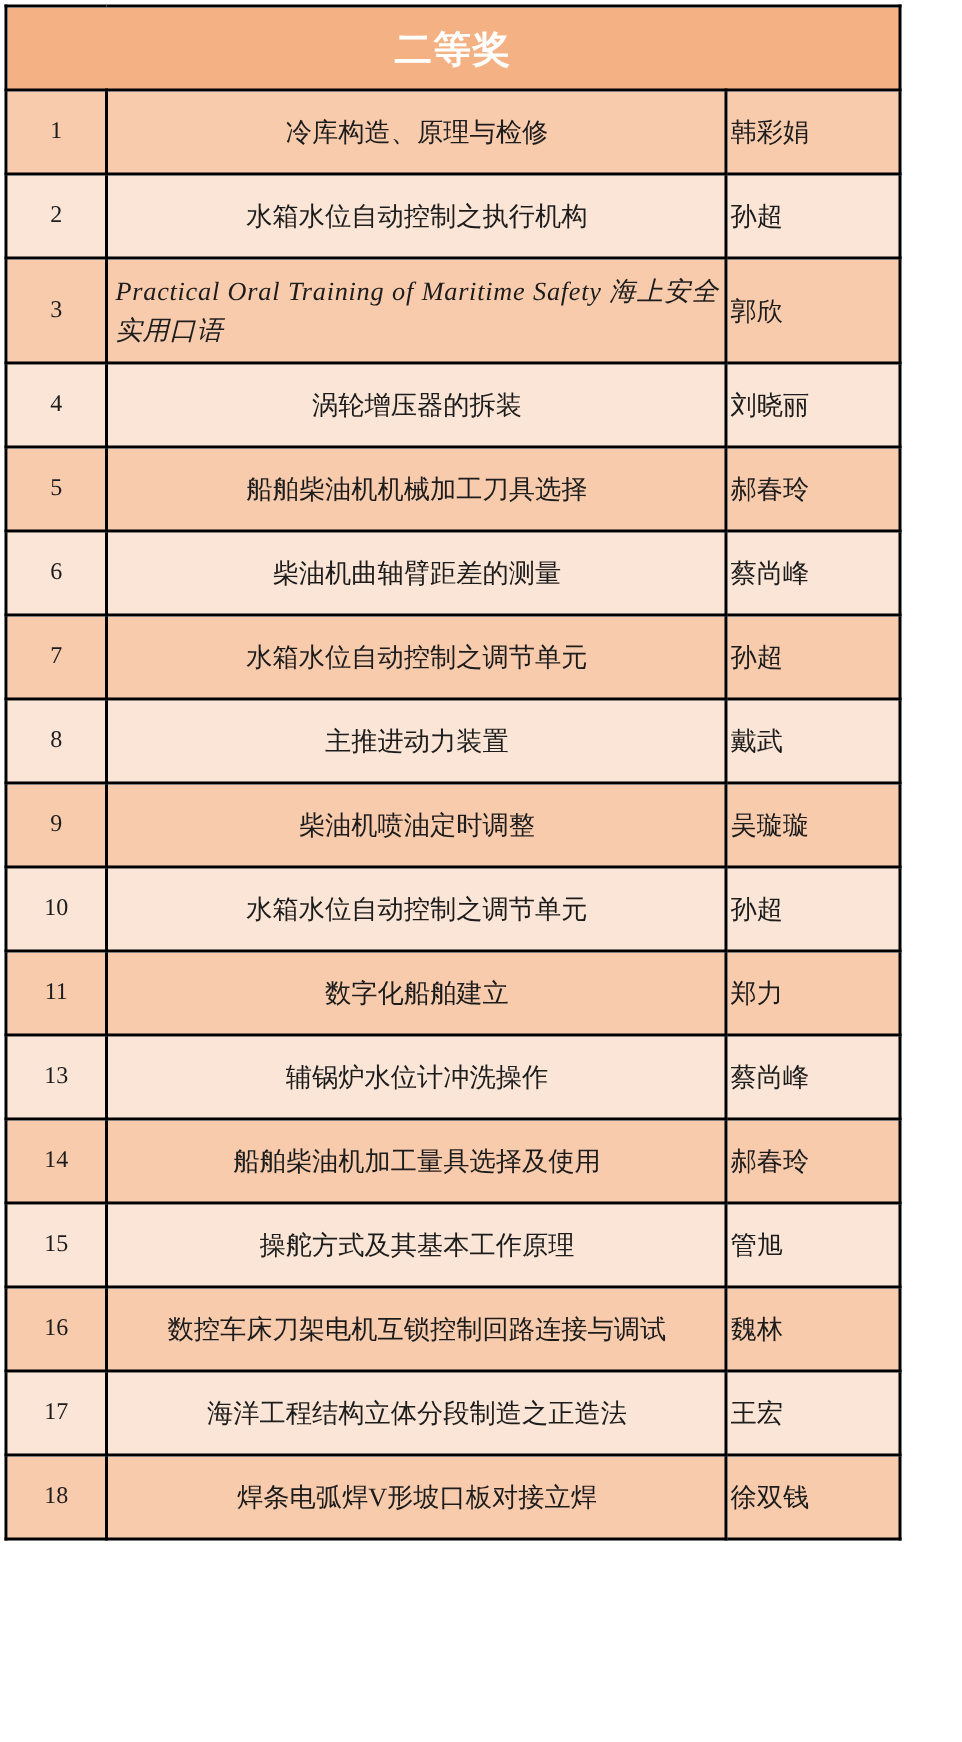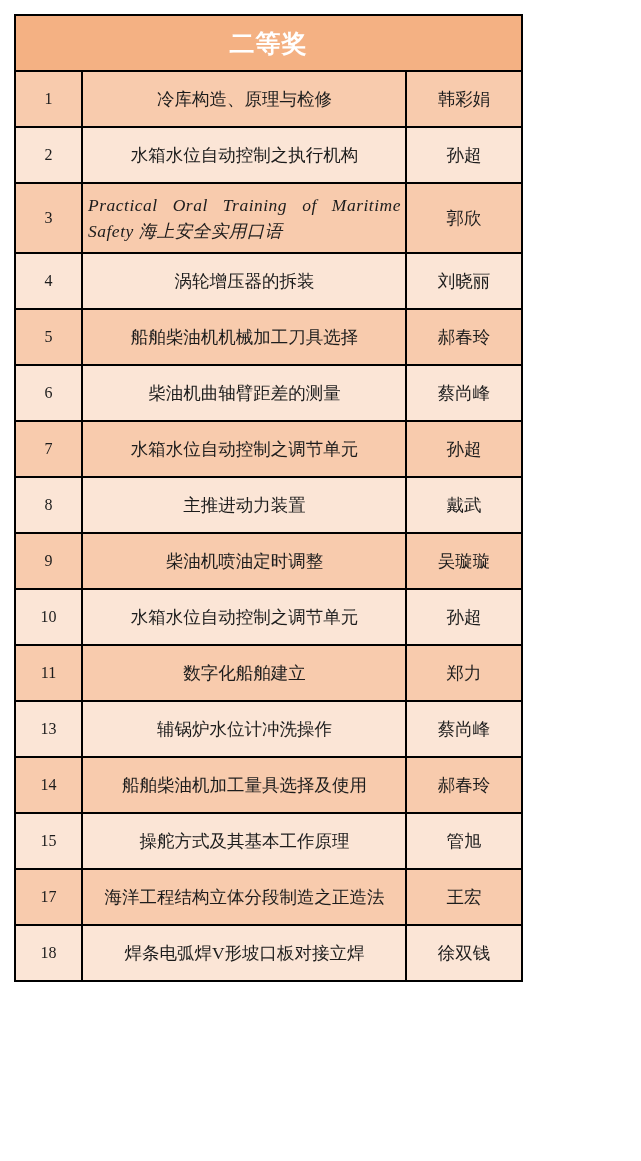--- a/index.html
+++ b/index.html
@@ -8,22 +8,22 @@
     background: #ffffff;
     width: 641px;
   }
   body {
     font-family: "Liberation Serif", "DejaVu Serif", serif;
     color: var(--text, #1c1c1c);
   }
   table.award-table {
     border-collapse: collapse;
     table-layout: fixed;
-    width: 509px;
-    margin: 14px;
+    width: 598px;
+    margin: 3px;
     border-radius: 32px;
   }
   .award-table th,
   .award-table td {
     border: 2px solid var(--border, #000000);
     vertical-align: middle;
     overflow: hidden;
   }
   
   .award-table th.title-cell {
@@ -59,21 +59,21 @@
     padding: 2px 4px 2px 5px;
     line-height: 1.5;
   }
   td.title-text-cell.justify-text {
     text-align: justify;
     text-align-last: left;
     letter-spacing: 0.5px;
     font-style: italic;
   }
   td.name-cell {
-    text-align: center;
+    text-align: left;
     font-size: 17.5px;
     padding: 0 2px;
   }
 </style>
 </head>
 <body>
 
 <table class="award-table">
   <colgroup>
     <col style="width:67px">
@@ -150,20 +150,25 @@
       <td class="num-cell">14</td>
       <td class="title-text-cell">船舶柴油机加工量具选择及使用</td>
       <td class="name-cell">郝春玲</td>
     </tr>
     <tr>
       <td class="num-cell">15</td>
       <td class="title-text-cell">操舵方式及其基本工作原理</td>
       <td class="name-cell">管旭</td>
     </tr>
     <tr>
+      <td class="num-cell">16</td>
+      <td class="title-text-cell">数控车床刀架电机互锁控制回路连接与调试</td>
+      <td class="name-cell">魏林</td>
+    </tr>
+    <tr>
       <td class="num-cell">17</td>
       <td class="title-text-cell">海洋工程结构立体分段制造之正造法</td>
       <td class="name-cell">王宏</td>
     </tr>
     <tr>
       <td class="num-cell">18</td>
       <td class="title-text-cell">焊条电弧焊V形坡口板对接立焊</td>
       <td class="name-cell">徐双钱</td>
     </tr>
   </tbody>

